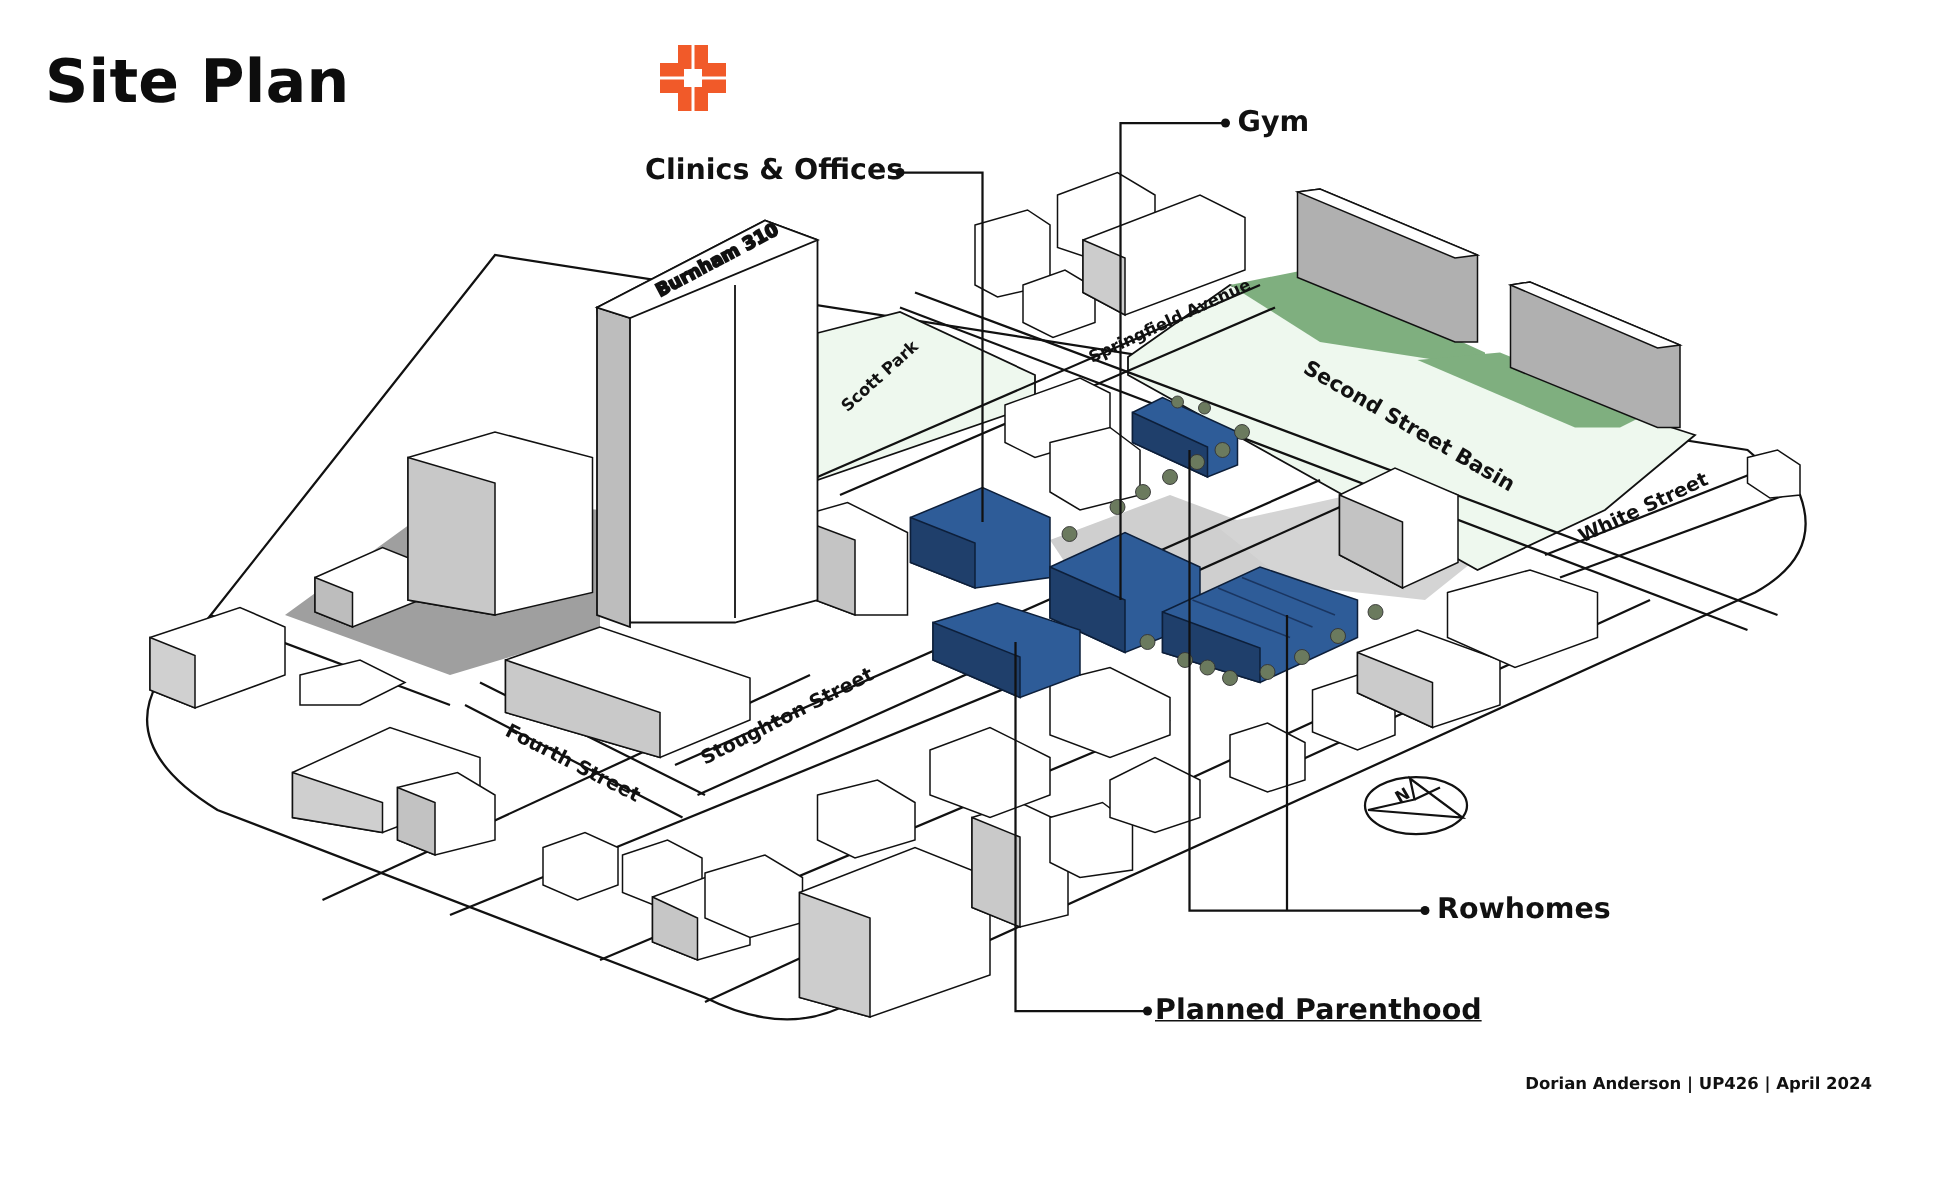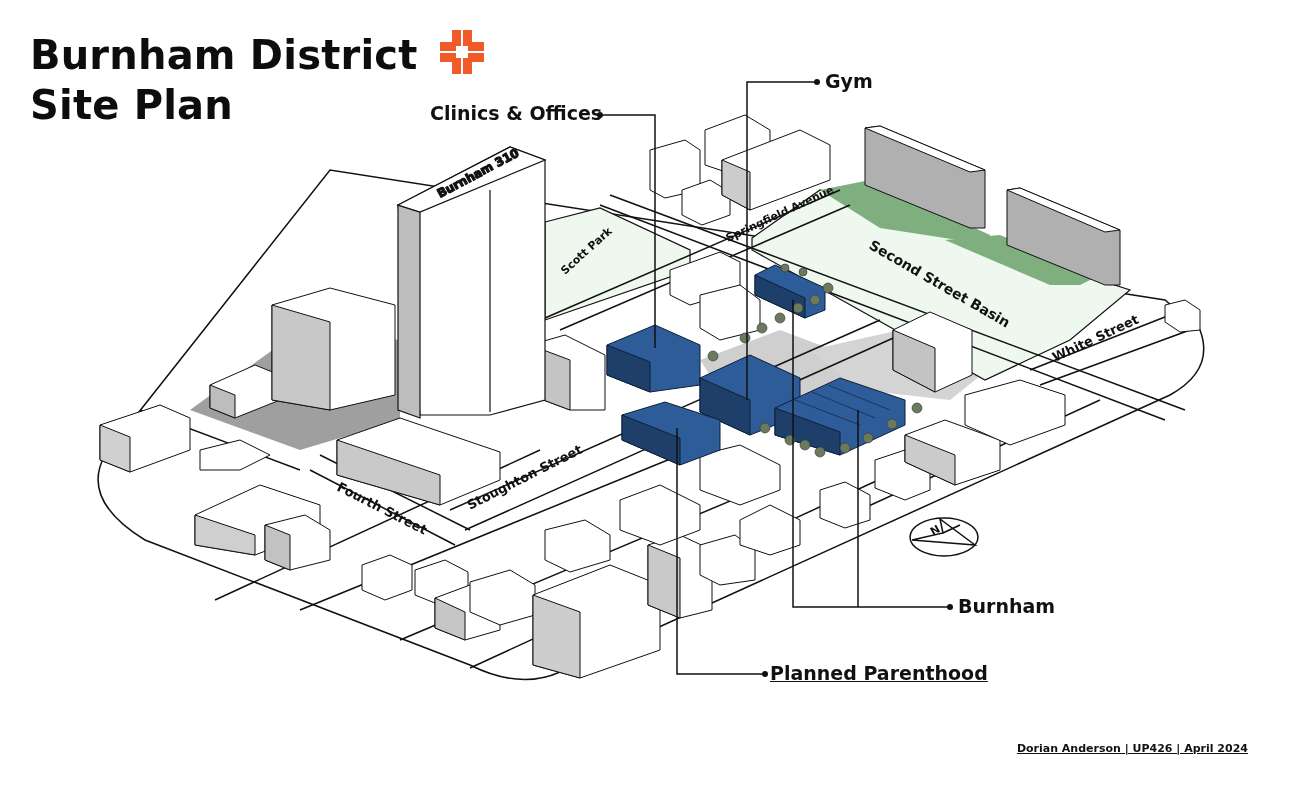--- a/index.html
+++ b/index.html
@@ -2,28 +2,27 @@
 <html><head>
 <meta charset="utf-8">
 <style>
   html,body{margin:0;padding:0;background:#ffffff;}
   body{width:1290px;height:794px;position:relative;overflow:hidden;font-family:"DejaVu Sans","Liberation Sans",sans-serif;color:#111;}
   .title{position:absolute;left:30px;top:30px;font-weight:bold;font-size:40px;line-height:50px;letter-spacing:0.2px;color:#0d0d0d;}
   .title div{white-space:nowrap;}
   .logo{position:absolute;left:438px;top:28px;width:48px;height:48px;}
   .map{position:absolute;left:0;top:0;width:1290px;height:794px;}
   .callout{position:absolute;font-weight:bold;font-size:19px;color:#111;white-space:nowrap;}
-  .credit{position:absolute;right:42px;top:742px;font-weight:bold;font-size:11px;color:#111;white-space:nowrap;text-decoration:underline;}
+  .credit{position:absolute;right:42px;top:716px;font-weight:bold;font-size:11px;color:#111;white-space:nowrap;}
   .street{font-family:"DejaVu Sans","Liberation Sans",sans-serif;font-weight:bold;fill:#111;}
 </style>
 </head>
 <body>
 
 <div class="title">
-  <div>Burnham District</div>
   <div>Site Plan</div>
 </div>
 
 <svg class="logo" viewBox="0 0 48 48">
   <g fill="#F15A29">
     <rect x="14" y="2" width="9" height="16"></rect>
     <rect x="25" y="2" width="9" height="16"></rect>
     <rect x="14" y="30" width="9" height="16"></rect>
     <rect x="25" y="30" width="9" height="16"></rect>
     <rect x="2" y="14" width="16" height="9"></rect>
@@ -208,16 +207,16 @@
   <g fill="#111">
     <circle cx="600" cy="115" r="3"></circle>
     <circle cx="817" cy="82" r="3"></circle>
     <circle cx="950" cy="607" r="3"></circle>
     <circle cx="765" cy="674" r="3"></circle>
   </g>
 </svg>
 
 <div class="callout" style="left:430px;top:102px;">Clinics &amp; Offices</div>
 <div class="callout" style="left:825px;top:70px;">Gym</div>
-<div class="callout" style="left:958px;top:595px;">Burnham</div>
+<div class="callout" style="left:958px;top:595px;">Rowhomes</div>
 <div class="callout" style="left:770px;top:662px;text-decoration:underline;">Planned Parenthood</div>
 
 <div class="credit">Dorian Anderson | UP426 | April 2024</div>
 
 </body></html>

